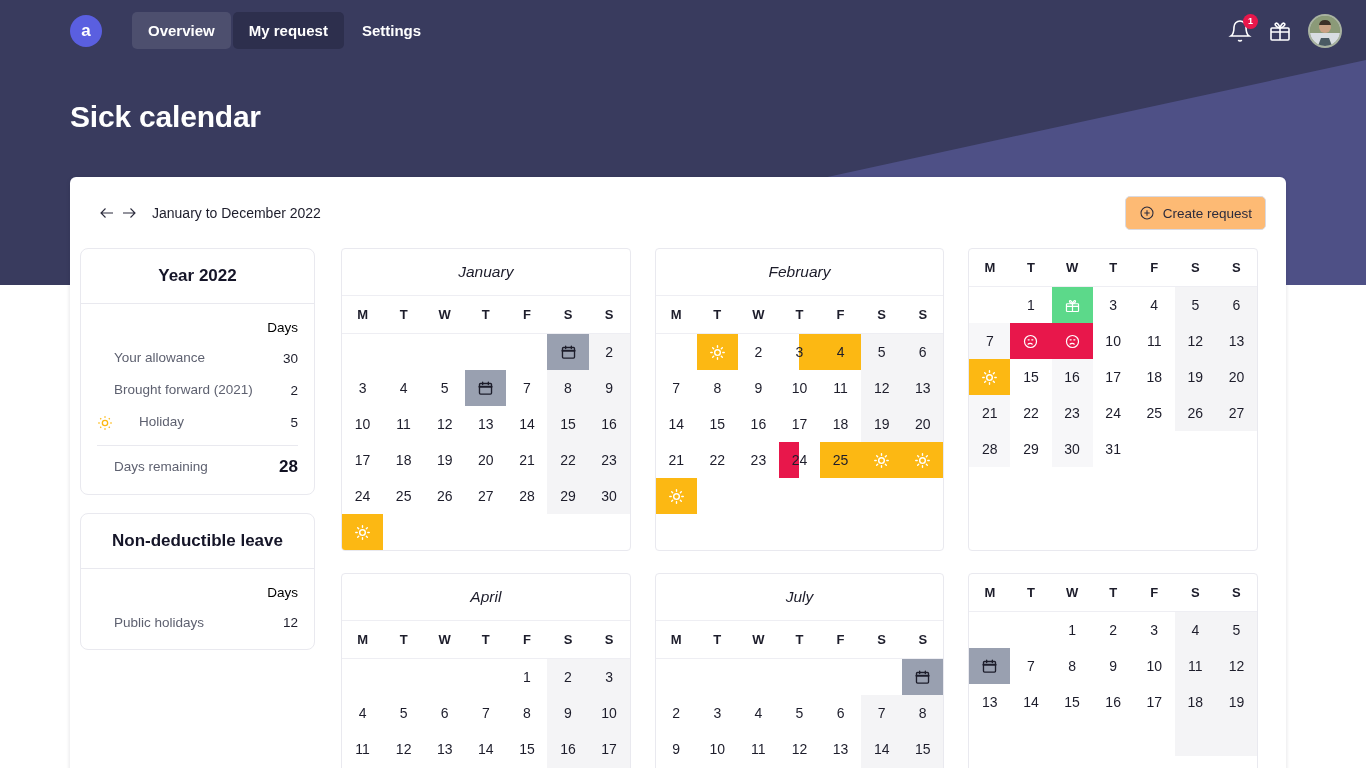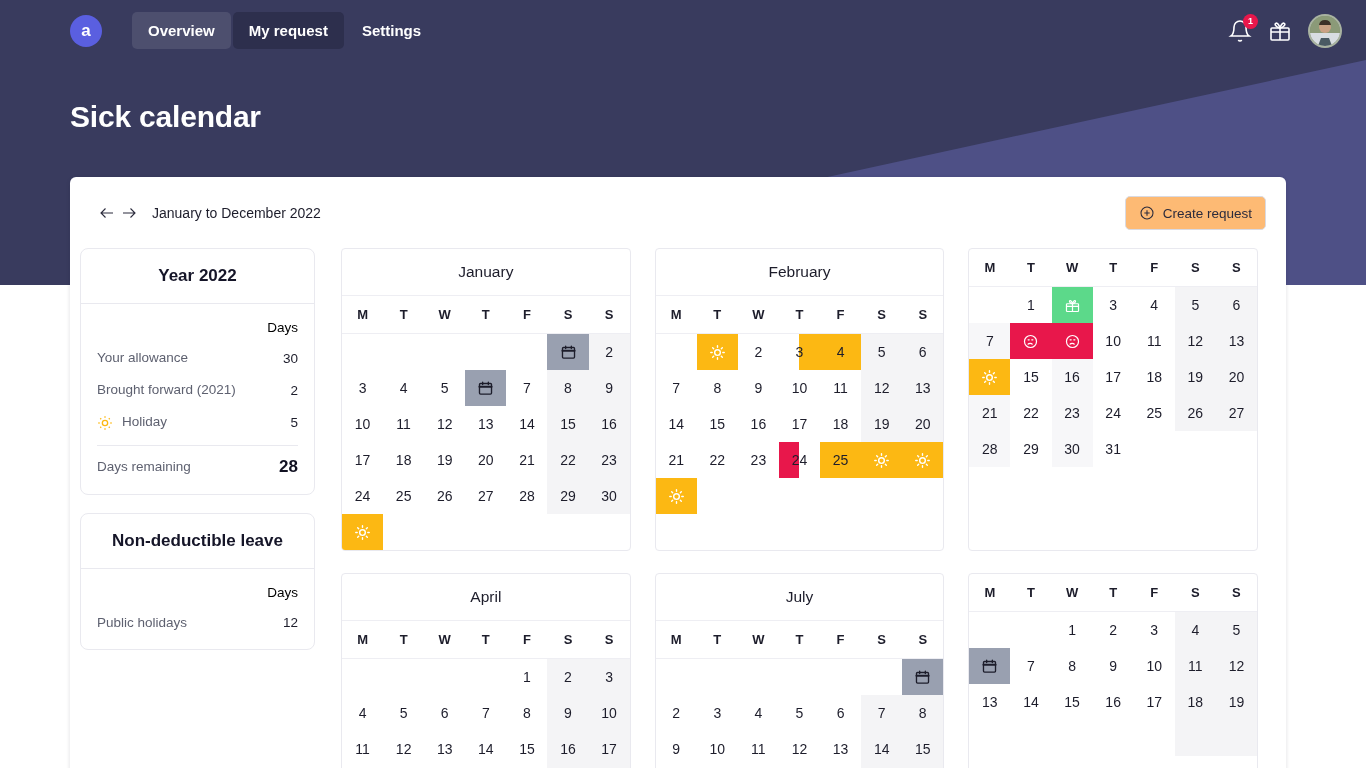--- a/index.html
+++ b/index.html
@@ -113,21 +113,21 @@
   .panel-title {
     padding: 17px 18px; font-size: 17px; font-weight: bold;
     color: #151528; text-align: center;
     border-bottom: 1px solid #e9e9ef;
   }
   .panel-rows { padding: 6px 16px 10px 16px; }
   .prow {
     display: flex; align-items: center;
     padding: 7px 0; font-size: 13.5px; color: #5e6170;
   }
-  .prow .lbl { flex: 1; line-height: 1.35; }
+  .prow .lbl { flex: 1; line-height: 1.35; margin-left: 17px; }
   .prow .val { color: #1d1d2b; font-weight: normal; }
   .prow.head { justify-content: flex-end; color: #000000; padding-top: 10px; }
   .prow.total {
     border-top: 1px solid #e9e9ef; margin-top: 6px; padding-top: 11px;
   }
   .prow.total .val { font-size: 17px; font-weight: bold; color: #111122; }
   .leaf-icon { width: 16px; height: 16px; margin-right: 9px; flex: 0 0 16px; }
 
   
   .months {
@@ -136,20 +136,21 @@
     gap: 22px 24px;
   }
   .month {
     border: 1px solid #e9e9ef; border-radius: 4px; background: #fff;
     overflow: hidden;
   }
   .month-name {
     text-align: center; padding: 14px 0;
     font-size: 15.5px; color: #1d1d2b;
     border-bottom: 1px solid #eeeef3;
+    font-style: italic;
   }
   .dow {
     display: grid; grid-template-columns: repeat(7, 1fr);
     border-bottom: 1px solid #eeeef3;
   }
   .dow div {
     text-align: center; padding: 11px 0;
     font-size: 13px; font-weight: bold; color: #1d1d2b;
   }
   .grid {

